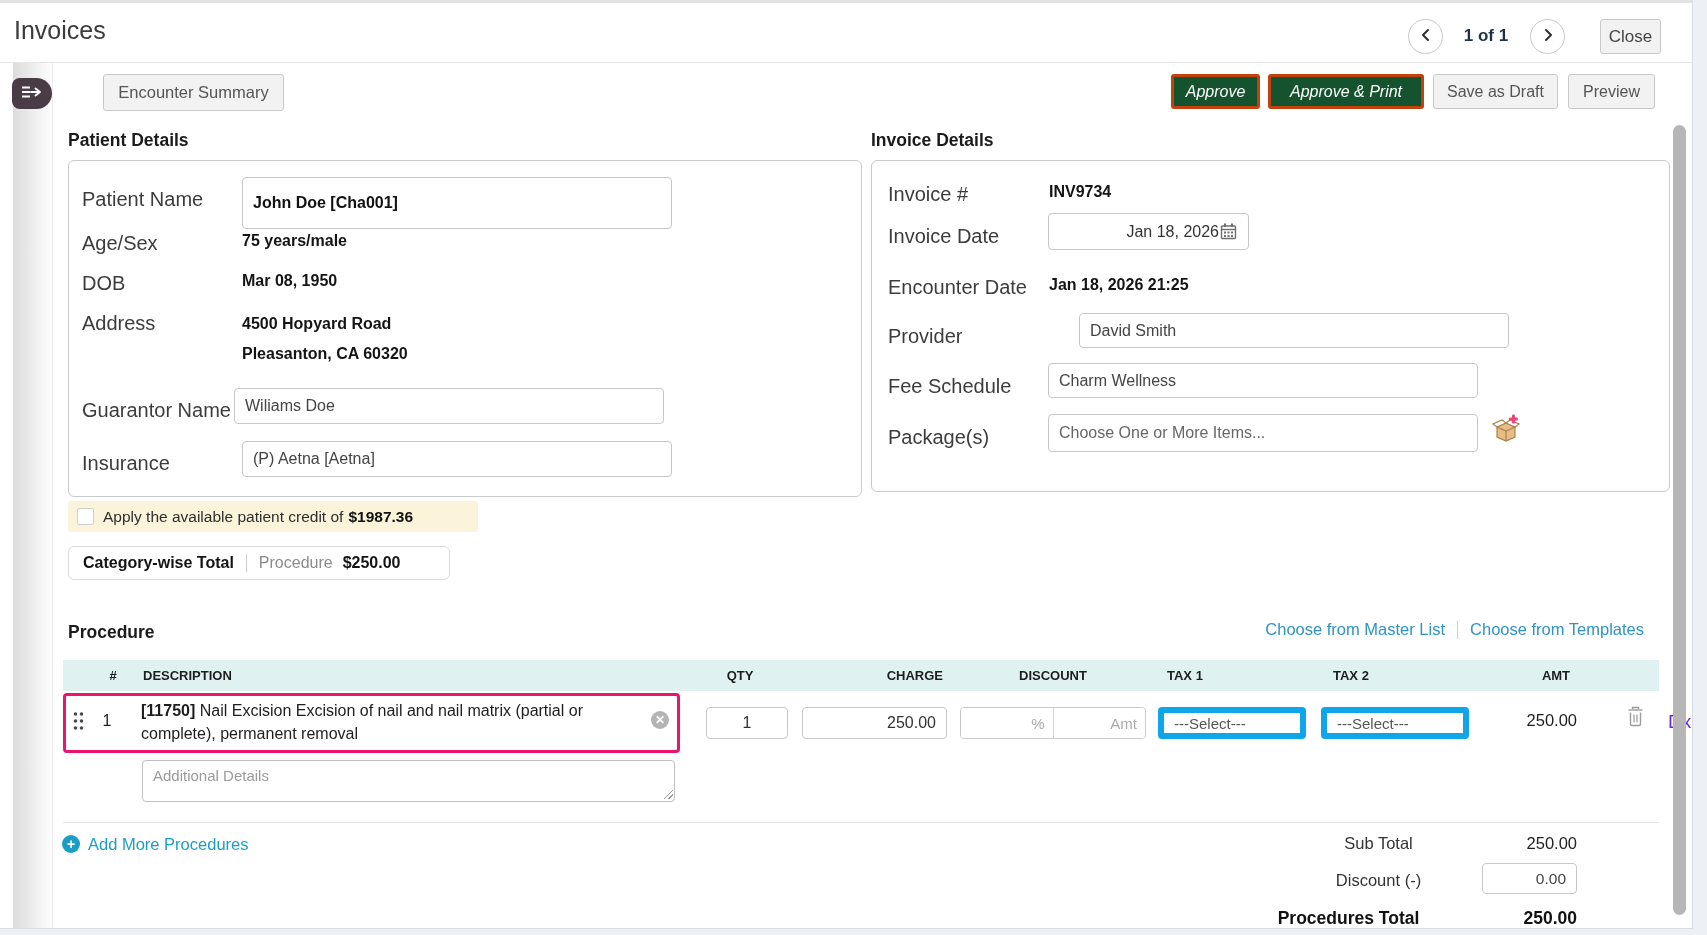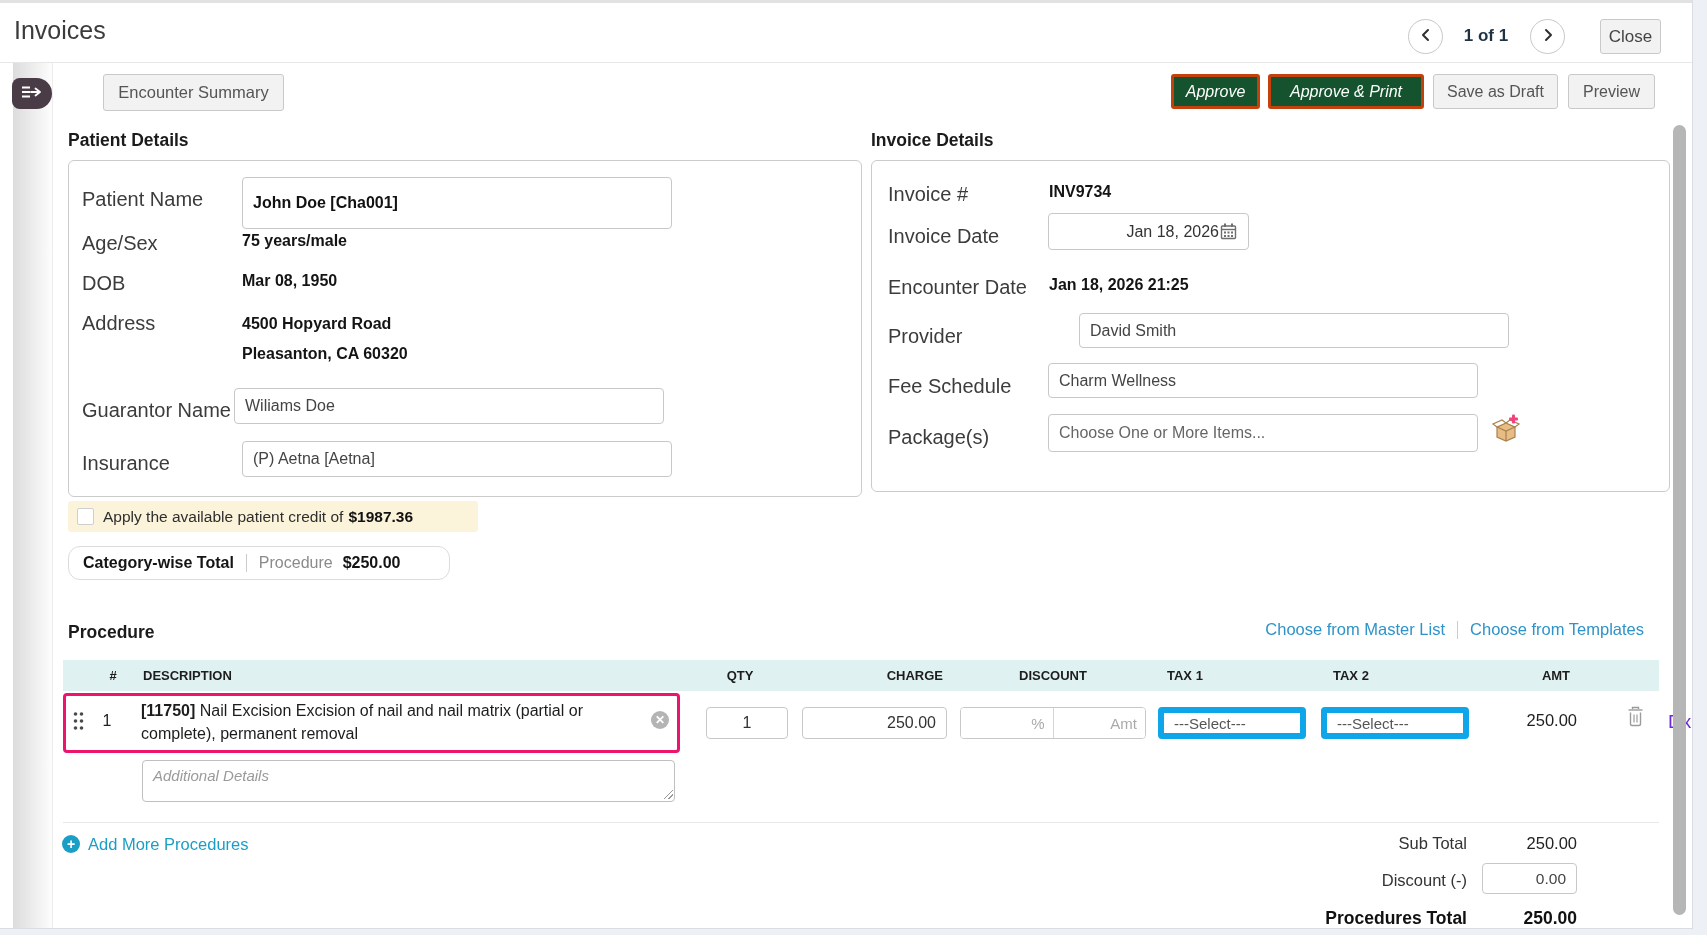--- a/index.html
+++ b/index.html
@@ -39,21 +39,21 @@
   .inp::placeholder{color:#666;}
   .inp-bold{font-weight:bold;color:#111;}
   .datebox{position:absolute;border:1px solid #c8c8c8;border-radius:4px;background:#fff;
     box-sizing:border-box;display:flex;align-items:center;justify-content:flex-end;
     padding:0 10px;font-size:16px;color:#333;cursor:pointer;}
   .credit-bar{position:absolute;left:68px;top:501px;width:410px;height:31px;background:#fbf3da;
     border-radius:3px;display:flex;align-items:center;padding-left:9px;box-sizing:border-box;font-size:15.5px;color:#2e2e2e;}
   .checkbox{width:15px;height:15px;background:#fff;border:1px solid #cfcfcf;border-radius:2px;
     margin-right:9px;flex:0 0 auto;cursor:pointer;}
   .cat-box{position:absolute;left:68px;top:546px;width:382px;height:34px;border:1px solid #dcdcdc;
-    border-radius:12px;display:flex;align-items:center;padding:0 14px;box-sizing:border-box;background:#fff;}
+    border-radius:6px;display:flex;align-items:center;padding:0 14px;box-sizing:border-box;background:#fff;}
   .cat-sep{width:1px;height:18px;background:#ccc;margin:0 12px;}
   .link{color:#2e93c8;cursor:pointer;font-size:16.5px;}
   .links-row{position:absolute;top:620px;right:48px;display:flex;align-items:center;gap:12px;}
   .link-sep{width:1px;height:18px;background:#ccc;}
   .thead{position:absolute;left:63px;top:660px;width:1596px;height:31px;background:#e0f1f1;}
   .th{position:absolute;top:668px;font-size:13px;font-weight:bold;color:#1d1d1d;}
   .pink-row{position:absolute;left:63px;top:693px;width:617px;height:60px;background:#fff;
     border:3px solid #ed146f;border-radius:4px;box-sizing:border-box;}
   .row-num{position:absolute;left:96px;top:712px;width:22px;text-align:center;font-size:16px;color:#222;}
   .desc{position:absolute;left:141px;top:700px;width:470px;font-size:16px;line-height:22.5px;color:#1d1d1d;}
@@ -69,30 +69,30 @@
     text-align:right;padding:0 8px;color:#333;box-sizing:border-box;}
   .disc-group input::placeholder{color:#aaa;}
   .disc-div{width:1px;background:#d5d5d5;}
   .selbox{position:absolute;top:707px;width:148px;height:32px;border:6px solid #0ea5e9;border-radius:4px;
     background:#fff;color:#555;font-size:15px;display:flex;align-items:center;padding:0 10px;
     box-sizing:border-box;cursor:pointer;}
   .amt-val{position:absolute;left:1480px;top:711px;width:97px;text-align:right;font-size:16.5px;color:#1e1e1e;}
   .dx-link{position:absolute;left:1668px;top:711px;font-size:19px;color:#6d28d9;cursor:pointer;}
   .details-ta{position:absolute;left:142px;top:760px;width:533px;height:42px;border:1px solid #c0c0c0;
     border-radius:4px;resize:none;font-family:inherit;font-size:15px;color:#ec4899;padding:6px 10px;
-    box-sizing:border-box;outline:none;font-style:italic;}
+    box-sizing:border-box;outline:none;}
   .details-ta::placeholder{color:#9a9a9a;}
   .resize-glyph{position:absolute;left:664px;top:790px;width:9px;height:9px;
     background:linear-gradient(135deg,transparent 45%,#999 45%,#999 53%,transparent 53%,transparent 70%,#999 70%,#999 79%,transparent 79%);}
   .foot-line{position:absolute;left:63px;top:822px;width:1596px;height:1px;background:#e8e8e8;}
   .plus-circle{position:absolute;left:62px;top:835px;width:18px;height:18px;border-radius:50%;
     background:#1b9ec6;color:#fff;font-size:14px;font-weight:bold;display:flex;align-items:center;
     justify-content:center;line-height:1;cursor:pointer;}
   .addmore{position:absolute;left:88px;top:835px;font-size:16.5px;color:#1b9ec6;cursor:pointer;}
-  .tot-lbl{position:absolute;left:1290px;width:177px;text-align:right;font-size:16.5px;color:#333;}
+  .tot-lbl{position:absolute;left:1290px;width:177px;text-align:center;font-size:16.5px;color:#333;}
   .tot-val{position:absolute;left:1480px;width:97px;text-align:right;font-size:16.5px;color:#222;}
   .tot-bold{font-weight:bold;font-size:17.5px;color:#111;}
   .scroll-thumb{position:absolute;left:1673px;top:125px;width:13px;height:790px;background:#b6b6b6;border-radius:7px;}
 </style>
 </head>
 <body>
 
 <div class="modal">
   <div class="topband"></div>
 

